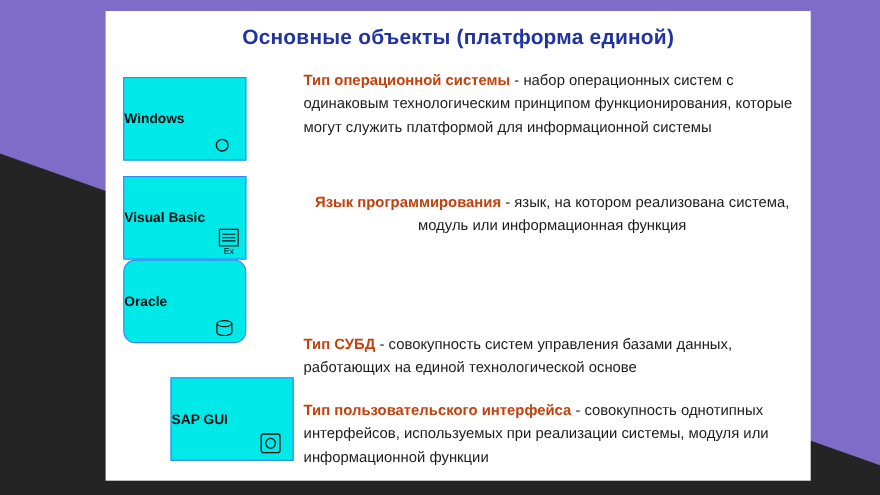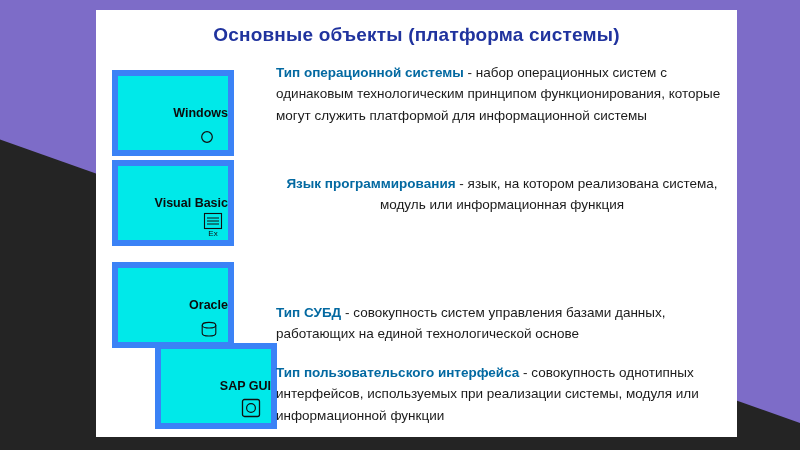--- a/index.html
+++ b/index.html
@@ -44,48 +44,48 @@
     font-weight: bold;
     color: #20339e;
     letter-spacing: 0.2px;
   }
   .cyan-box {
     position: absolute;
     left: 16px;
     width: 110px;
     height: 74px;
     background: #00e9e9;
-    border: 6px solid #3b82f6;
+    border: 1px solid #3b82f6;
     display: flex;
     align-items: center;
-    justify-content: flex-end;
+    justify-content: flex-start;
   }
   .box-label {
     font-size: 12.5px;
     font-weight: bold;
     color: #0c0c0c;
     text-align: center;
   }
   .box-icon {
     position: absolute;
   }
   .desc {
     position: absolute;
     left: 180px;
     width: 452px;
     margin: 0;
     font-size: 13.5px;
     line-height: 1.58;
     color: #1b1b1b;
   }
-  .desc b { color: #0369a1; }
+  .desc b { color: #c2410c; }
 
   .box-1 { top: 60px; }
   .box-2 { top: 150px; }
-  .box-3 { top: 252px; }
+  .box-3 { top: 226px; border-radius: 11px; }
   .box-4 { top: 333px; margin-left: 43px; }
 
   .desc-1 { top: 52px; }
   .desc-2 { top: 163px; text-align: center; }
   .desc-3 { top: 292px; }
   .desc-4 { top: 352px; }
 
   .icon-circle   { right: 14px; bottom: 6px; }
   .icon-form     { right: 4px;  bottom: 2px; }
   .icon-database { right: 10px; bottom: 4px; }
@@ -95,21 +95,21 @@
   svg text { font-family: "Liberation Sans", sans-serif; }
 </style>
 </head>
 <body>
 
 <div class="stage">
   <div class="bg-purple"></div>
   <div class="bg-dark"></div>
 
   <div class="slide">
-    <div class="slide-title">Основные объекты (платформа системы)</div>
+    <div class="slide-title">Основные объекты (платформа единой)</div>
 
     <div class="cyan-box box-1">
       <span class="box-label">Windows</span>
       <svg class="box-icon icon-circle" width="14" height="14" viewBox="0 0 14 14">
         <circle cx="7" cy="7" r="5.3" fill="none" stroke="#101010" stroke-width="1.2"></circle>
       </svg>
     </div>
     <p class="desc desc-1"><b>Тип операционной системы</b><span> - набор операционных систем с одинаковым технологическим принципом функционирования, которые могут служить платформой для информационной системы</span></p>
 
     <div class="cyan-box box-2">

